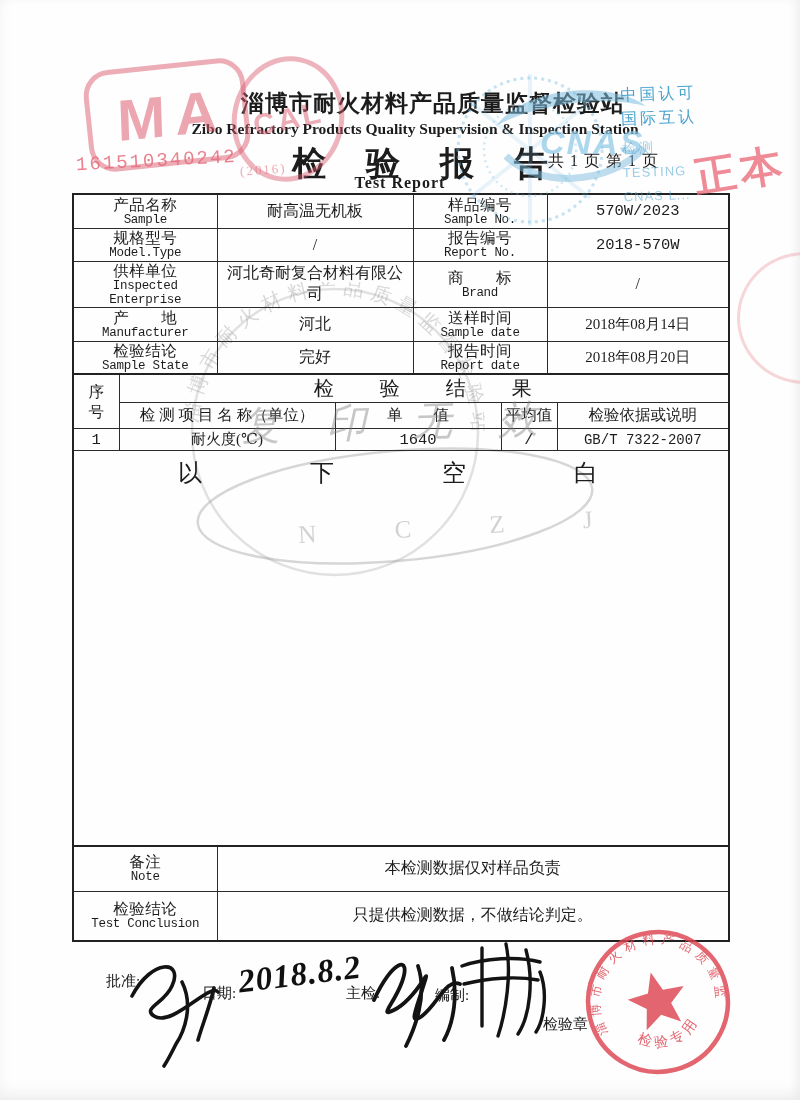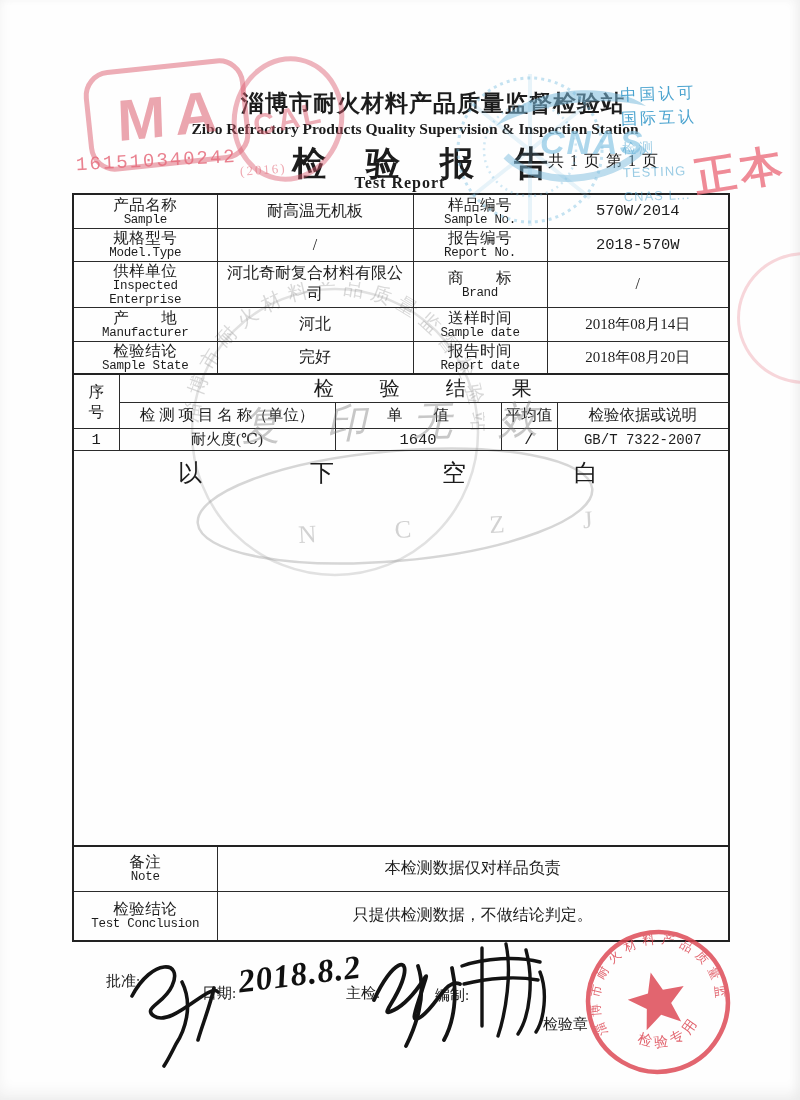--- a/index.html
+++ b/index.html
@@ -96,21 +96,21 @@
           <tr style="height:34px">
         <td>
               <div class="lblcn">产品名称</div>
               <div class="lblen">Sample</div>
             </td>
         <td class="val">耐高温无机板</td>
         <td>
               <div class="lblcn">样品编号</div>
               <div class="lblen">Sample No.</div>
             </td>
-        <td class="valmono">570W/2014</td>
+        <td class="valmono">570W/2023</td>
       </tr>
       <tr style="height:33px">
         <td>
               <div class="lblcn">规格型号</div>
               <div class="lblen">Model.Type</div>
             </td>
         <td class="val">/</td>
         <td>
               <div class="lblcn">报告编号</div>
               <div class="lblen">Report No.</div>

